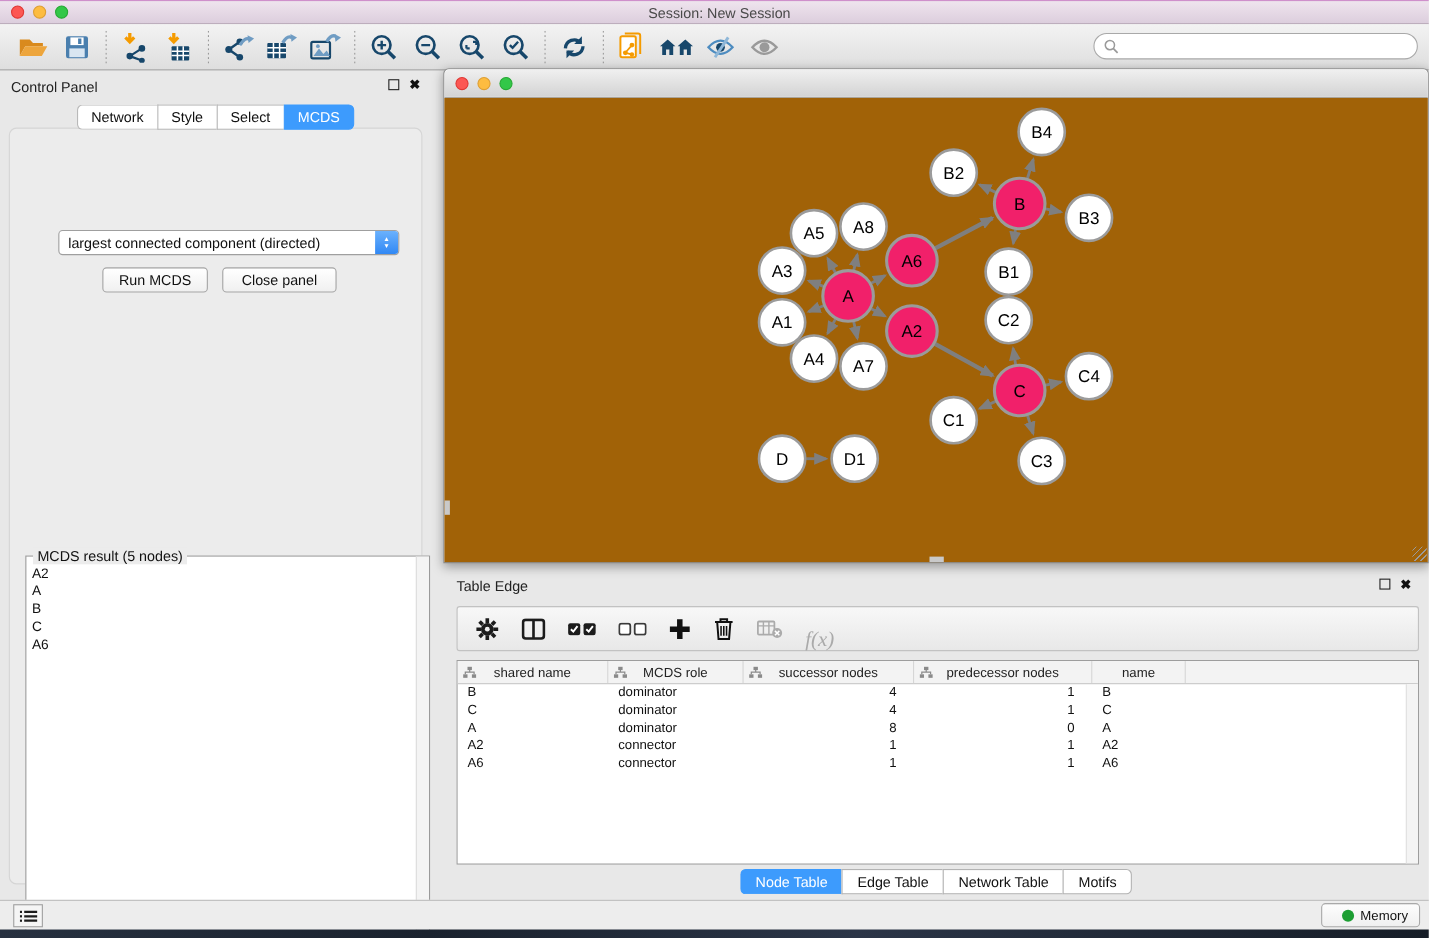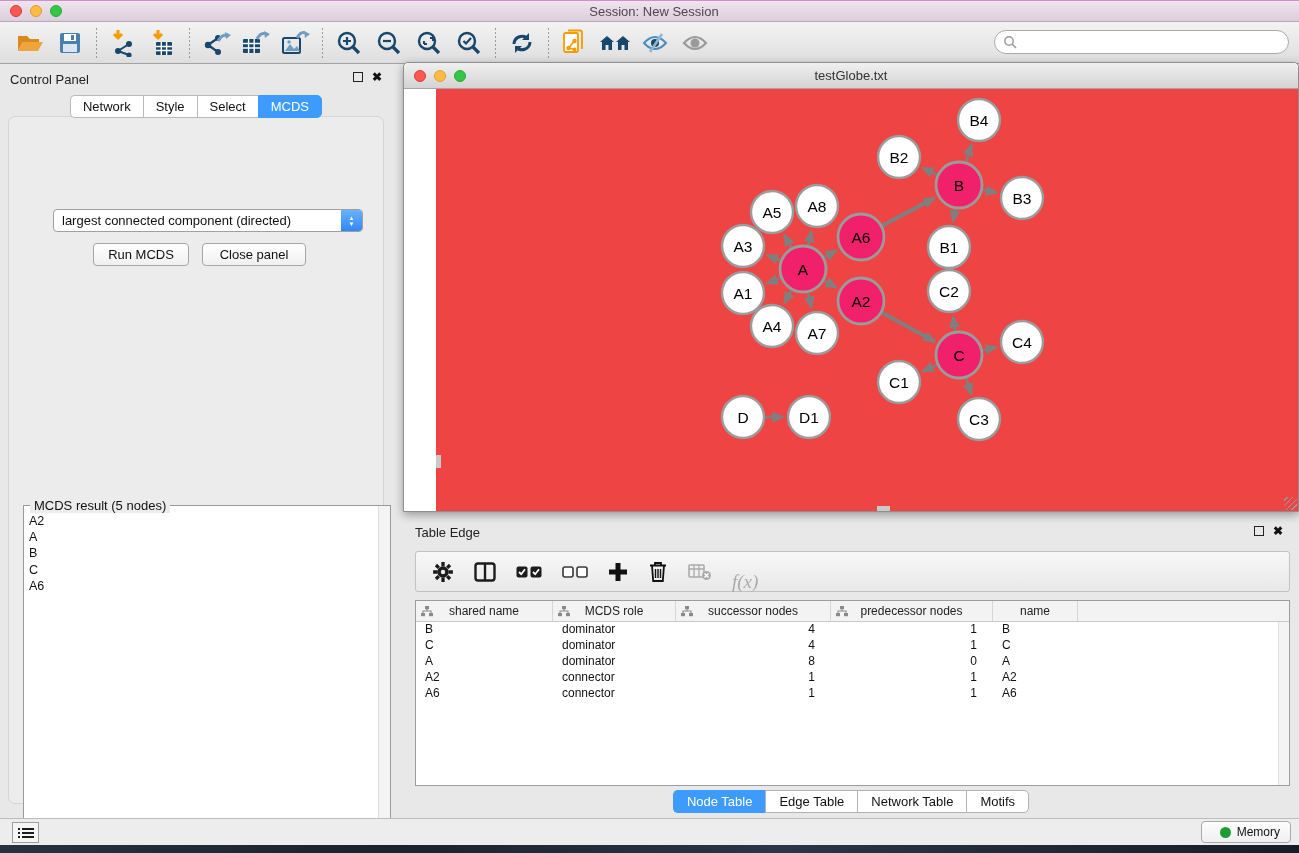--- a/index.html
+++ b/index.html
@@ -64,21 +64,21 @@
   .result-scroll { position:absolute; right:0; top:0; bottom:0; width:12px; background:#f4f4f4; border-left:1px solid #ddd; }
 
   
   .net-window { position:absolute; left:403px; top:62px; width:896px; height:450px;
     background:#fff; border:1px solid #8e8e8e; border-radius:5px 5px 0 0;
     box-shadow:0 3px 10px rgba(0,0,0,.35); }
   .net-titlebar { position:absolute; left:0; top:0; right:0; height:26px;
     background:linear-gradient(#f0f0f0,#d3d3d3); border-bottom:1px solid #a5a5a5;
     border-radius:5px 5px 0 0; display:flex; align-items:center; }
   .net-titlebar .title { position:absolute; left:0; right:0; text-align:center; font-size:13px; color:#333; }
-  .net-canvas { position:absolute; left:0; top:26px; right:0; bottom:0; background:#ef4444; overflow:hidden;margin-left:32px; }
+  .net-canvas { position:absolute; left:0; top:26px; right:0; bottom:0; background:#a16207; overflow:hidden; }
   .edge-mark-left { position:absolute; left:0px; top:366px; width:5px; height:13px; background:#c9c9c9; }
   .edge-mark-bottom { position:absolute; left:441px; bottom:0px; width:13px; height:5px; background:#c9c9c9; }
   .resize-grip { position:absolute; right:1px; bottom:1px; width:13px; height:13px;
     background:repeating-linear-gradient(135deg, transparent 0 2px, #9a9a9a 2px 3px, transparent 3px 4px); }
 
   
   .table-panel { position:absolute; left:403px; top:520px; width:896px; height:296px; }
   .tp-header { position:absolute; left:12px; top:5px; font-size:13px; color:#222; }
   .tp-toolbar { position:absolute; left:12px; top:31px; width:875px; height:41px;
     background:linear-gradient(#f8f8f8,#e8e8e8); border:1px solid #c2c2c2; border-radius:3px;
@@ -316,21 +316,20 @@
       </div>
   </div>
 
   <div class="net-window">
     <div class="net-titlebar">
       <div class="lights">
         <div class="light red"></div>
         <div class="light yellow"></div>
         <div class="light green"></div>
       </div>
-      <div class="title">testGlobe.txt</div>
     </div>
     <div class="net-canvas">
       <svg id="graph-svg" width="894" height="423" viewBox="404 89 894 423" style="position:absolute;left:0;top:0;">
           <defs>
             <marker id="arrow" viewBox="0 0 12 10" refX="10" refY="5" markerWidth="13" markerHeight="11" orient="auto" markerUnits="userSpaceOnUse">
               <path d="M0,0 L12,5 L0,10 z" fill="#7f7f7f"></path>
             </marker>
           </defs>
           <line x1="759.5334732741604" y1="247.91638634281102" x2="752.4220706196596" y2="234.84058146195474" stroke="#7f7f7f" stroke-width="2.6" marker-end="url(#arrow)"></line>
           <line x1="776.2063309876478" y1="245.57151055558512" x2="779.3598080967149" y2="231.38086356478277" stroke="#7f7f7f" stroke-width="2.6" marker-end="url(#arrow)"></line>

